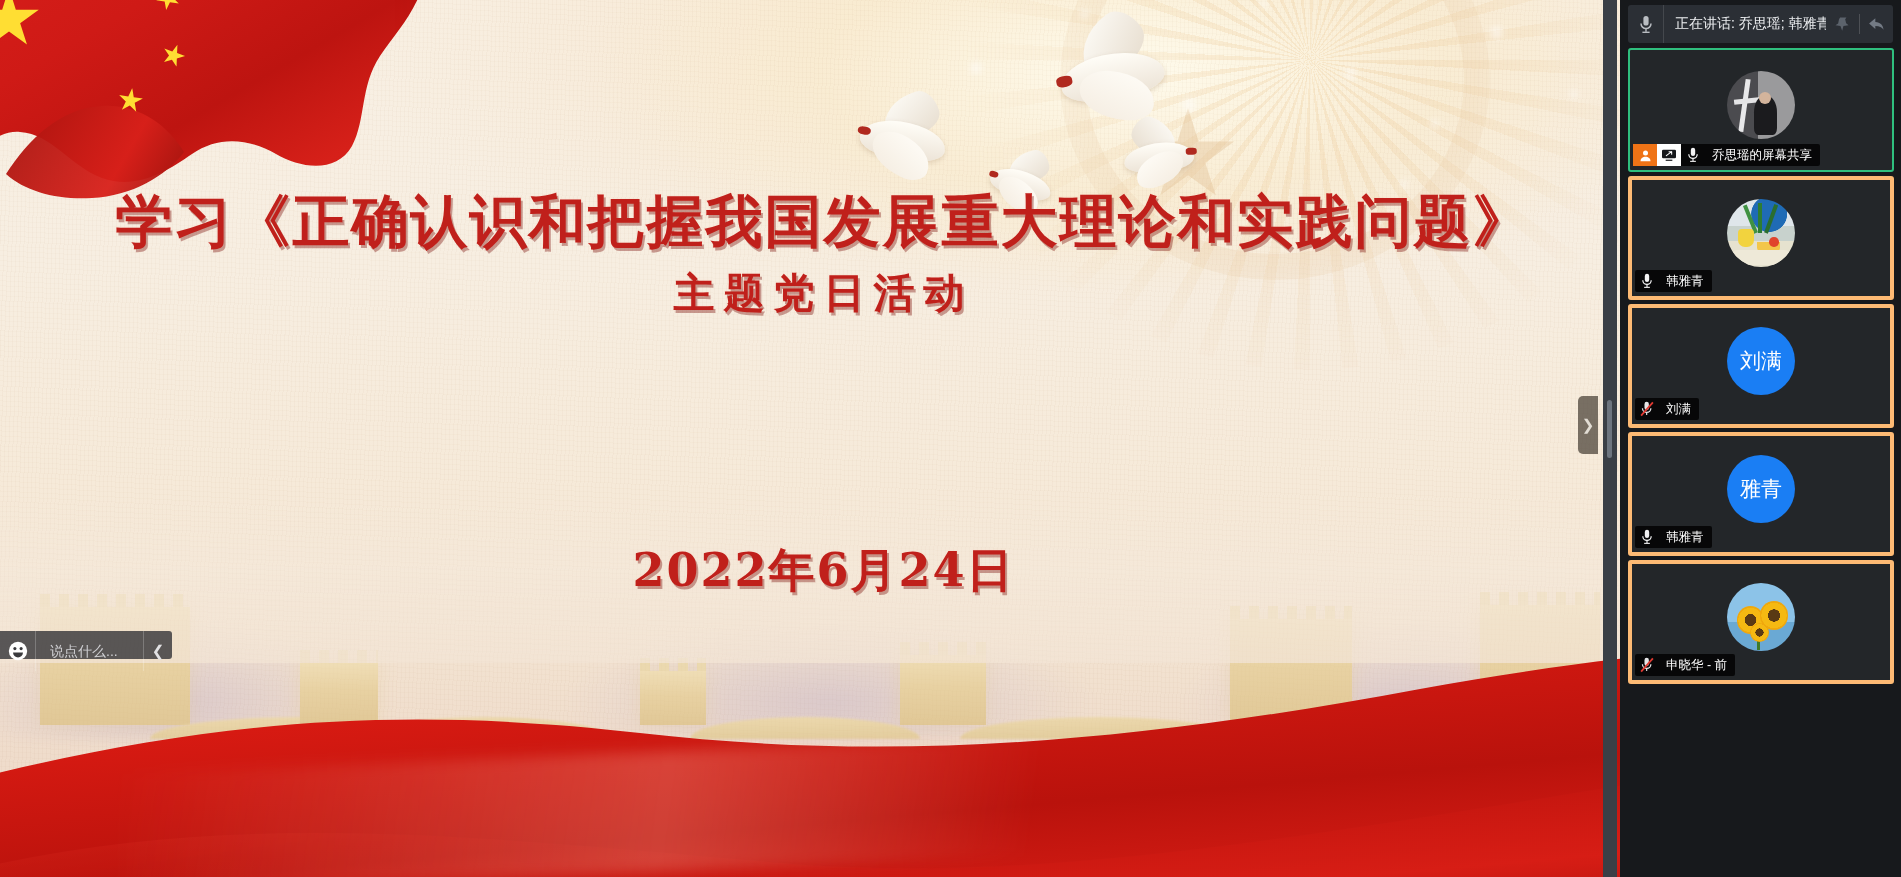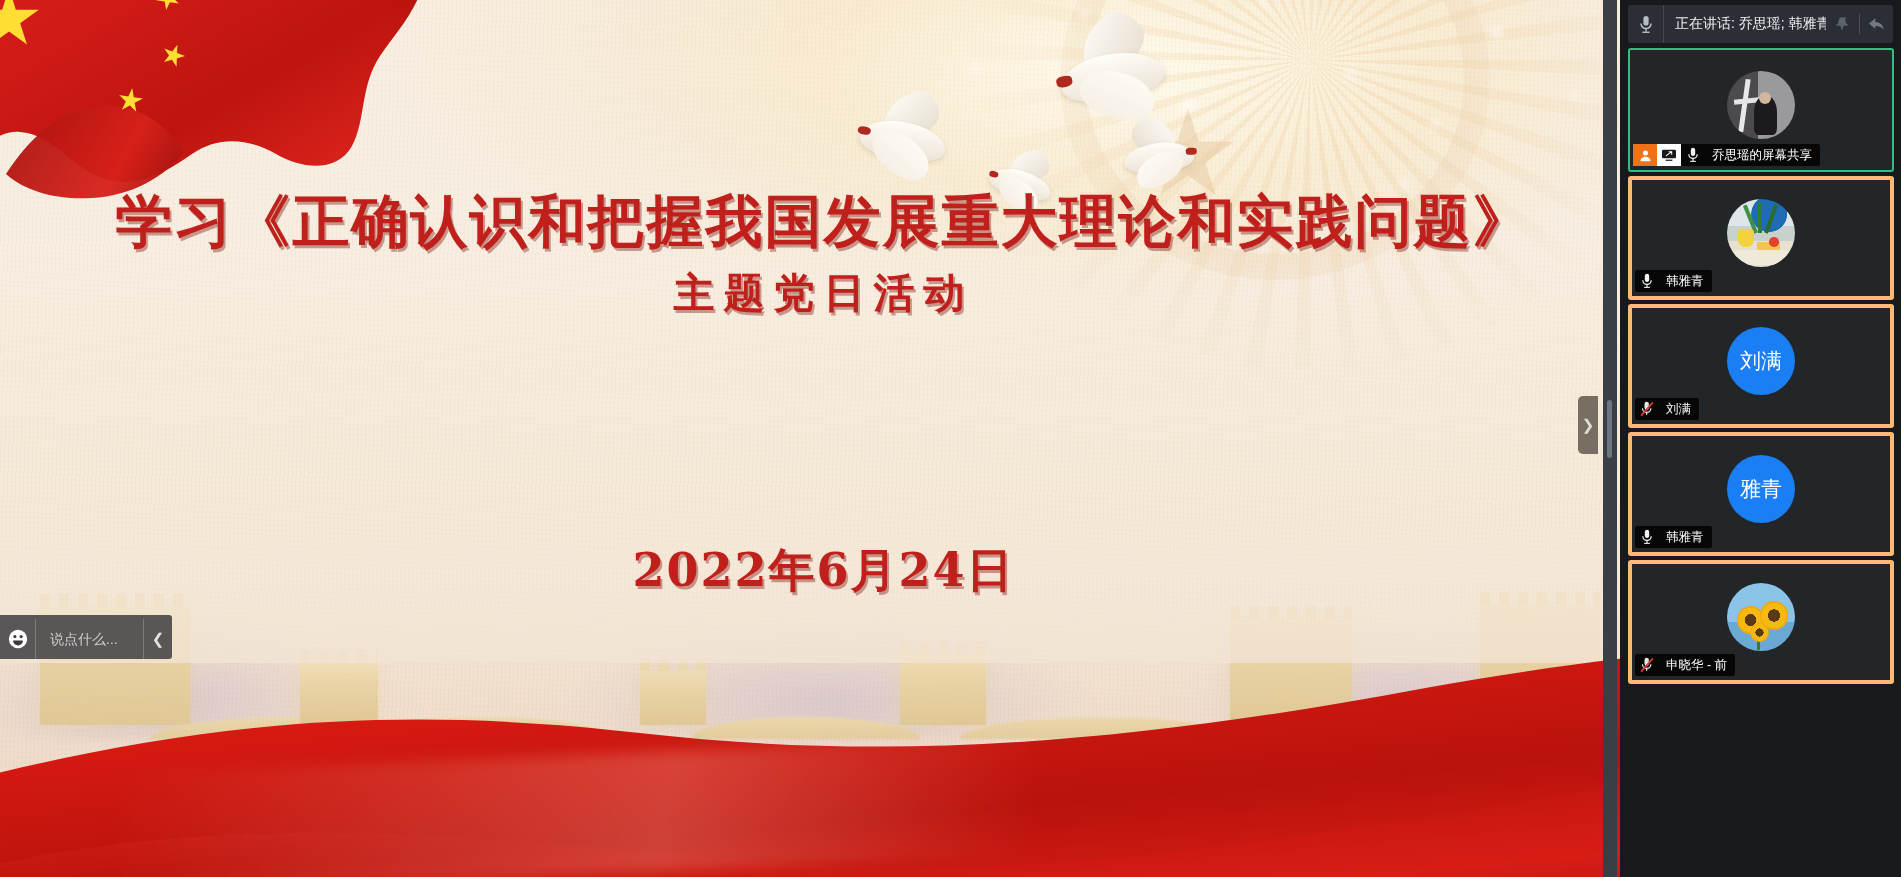--- a/index.html
+++ b/index.html
@@ -158,22 +158,22 @@
     letter-spacing:2px;
     padding-left:27px;
   }
   #line1 { top:184px; font-size:57px; }
   #line2 { top:266px; font-size:41px; letter-spacing:9px; }
   #line3 { top:452px; font-size:50px; letter-spacing:6px; }
   #line4 { top:508px; font-size:46px; letter-spacing:2px;margin-top:32px; }
 
   
   .chatbar {
-    position:absolute; left:0; bottom:218px; height:44px;
-    display:flex; align-items:flex-end;
+    position:absolute; left:0; bottom:218px; height:28px;
+    display:flex; align-items:flex-start;
     background:rgba(55,55,58,.82); color:#e9e9ea;
     border-radius:0 3px 3px 0;
   }
   .chat-emoji {
     width:36px; height:40px; display:flex; align-items:center; justify-content:center;
     border-right:1px solid rgba(255,255,255,.22); cursor:pointer;
   }
   .chat-input {
     padding:0 18px 0 14px; font-size:14px; color:#cfcfd2; min-width:108px;
     border-right:1px solid rgba(255,255,255,.22); line-height:40px; cursor:text;

